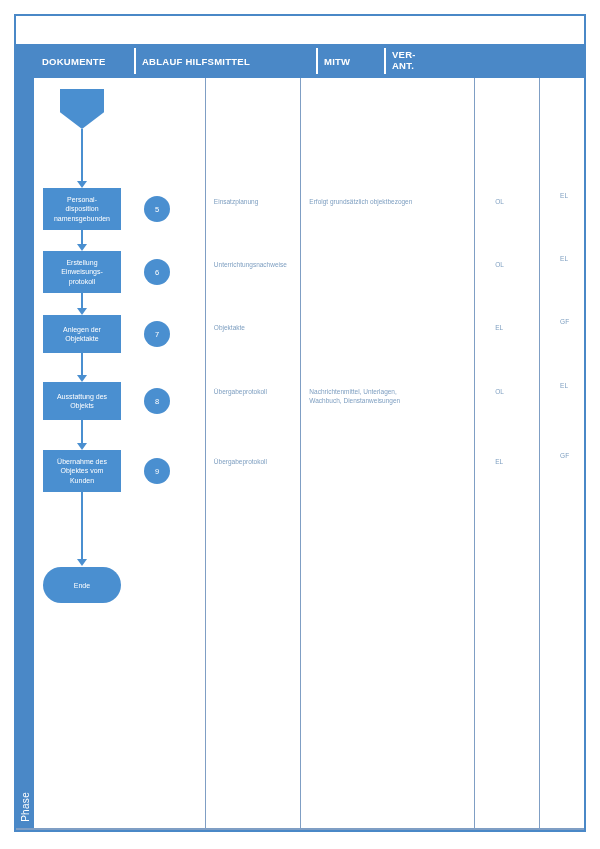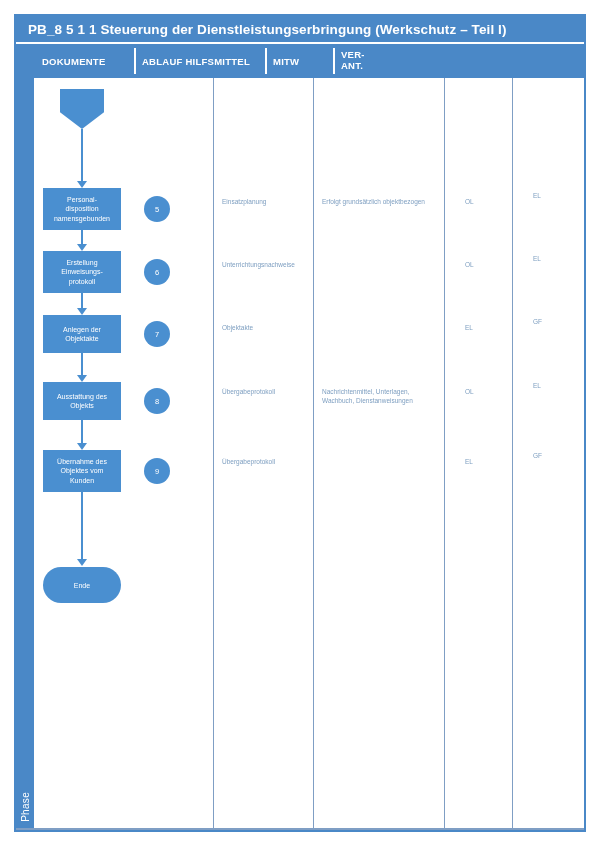--- a/index.html
+++ b/index.html
@@ -116,21 +116,21 @@
     background: #ffffff;
   }
   .head-cell.wrap {
     line-height: 1.15;
     white-space: pre-line;
   }
 
   
   .c-ablauf   { width: 180px; }
   .c-dok      { width: 100px; }
-  .c-hilf     { width: 131px; }
+  .c-hilf     { width: 182px; }
   .c-mitw     { width: 68px; }
   .c-verant   { width: 46px; }
 
   
   .body-row {
     position: absolute;
     left: 34px;
     top: 78px;
     width: 550px;
     height: 752px;
@@ -247,23 +247,20 @@
     padding-left: 12px;
   }
 </style>
 </head>
 <body>
 
 <div class="page">
 
   <div class="frame"></div>
 
-  <div class="title-bar">
-    <div class="title-text">PB_8 5 1 1 Steuerung der Dienstleistungserbringung (Werkschutz – Teil I)</div>
-  </div>
 
   <div class="phase-band"></div>
   <div class="phase-label">
     <span>Phase</span>
   </div>
 
   <div class="head-row">
     <div class="head-cell c-dok">DOKUMENTE</div>
     <div class="head-cell c-hilf">ABLAUF HILFSMITTEL</div>
     <div class="head-cell c-mitw">MITW</div>

